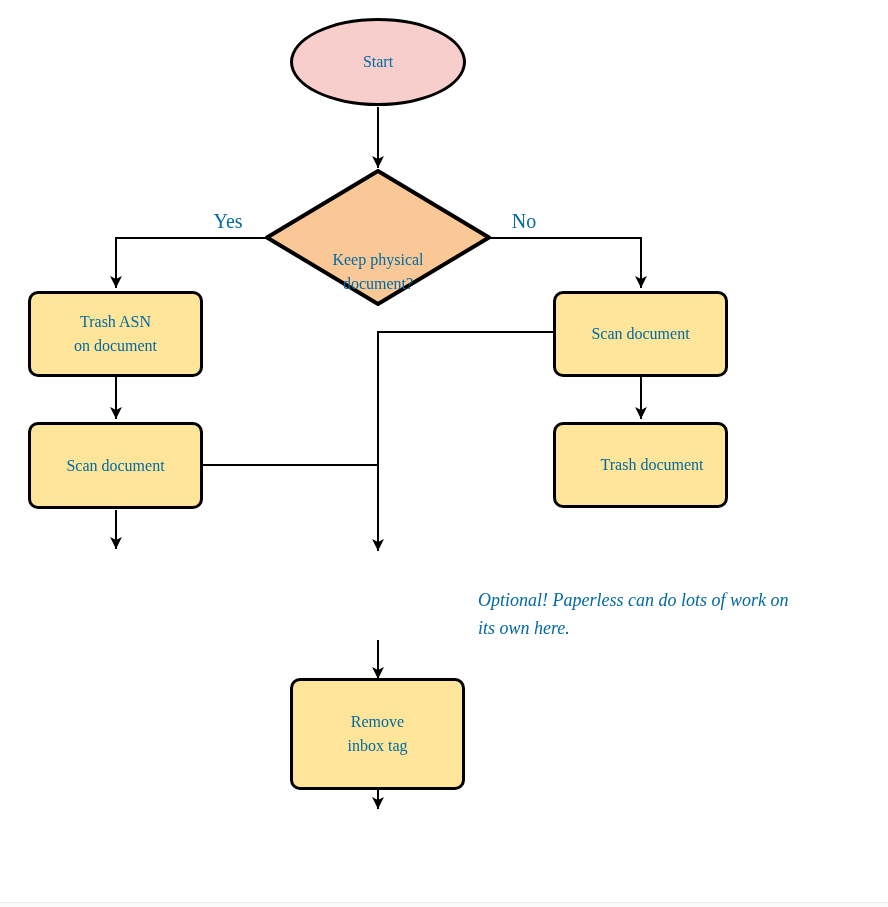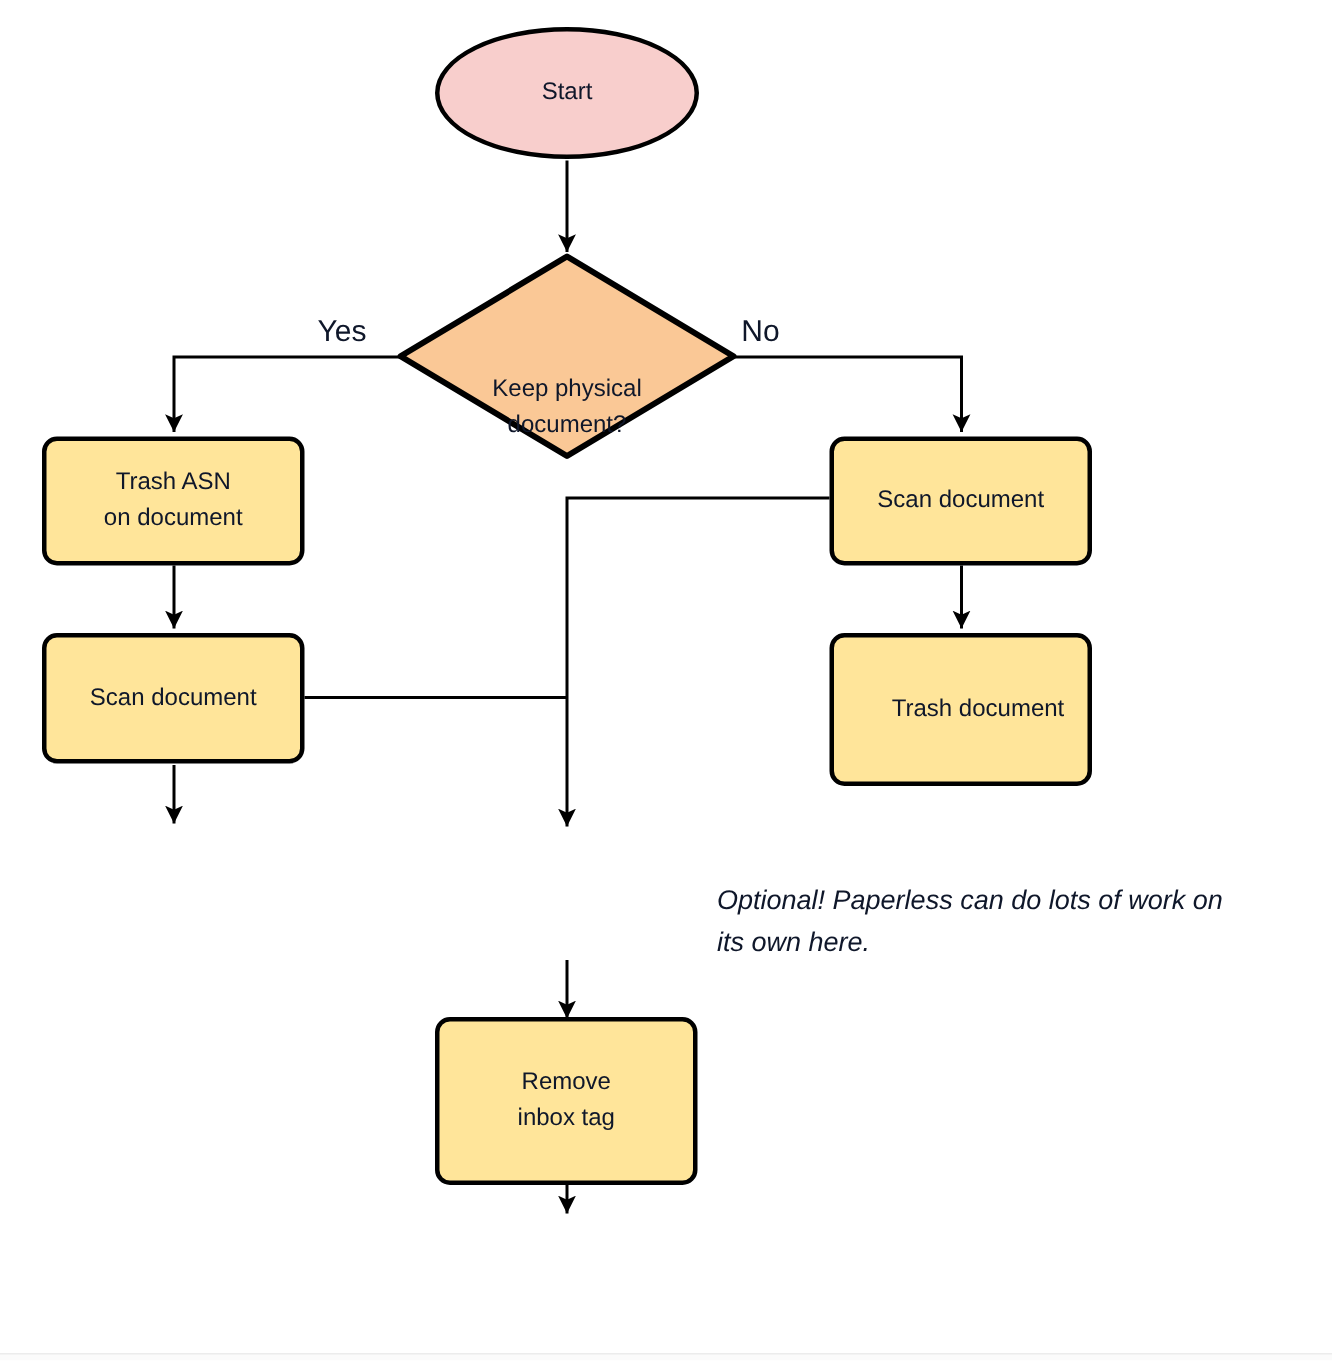--- a/index.html
+++ b/index.html
@@ -1,22 +1,22 @@
 <!DOCTYPE html>
 <html><head>
 <meta charset="utf-8">
 <style>
   html, body { margin: 0; padding: 0; background: #ffffff; }
   .canvas {
     position: relative;
     width: 888px;
     height: 907px;
     background: #ffffff;
-    font-family: Liberation Sans, sans-serif;
-    color: #0f172a;
+    font-family: Liberation Serif, serif;
+    color: #0369a1;
     overflow: hidden;
   }
   svg.edges {
     position: absolute;
     left: 0; top: 0;
     width: 888px; height: 907px;
   }
   svg.edges polyline {
     fill: none;
     stroke: #000000;
@@ -58,21 +58,21 @@
     line-height: 24px;
     white-space: pre-line;
     margin-top: 35px;
   }
   .edge-label {
     position: absolute;
     font-size: 20px;
     line-height: 20px;
   }
   .yes-label { left: 203px; top: 211px; width: 50px; text-align: center; }
-  .no-label  { left: 482px; top: 211px; width: 50px; text-align: center; }
+  .no-label  { left: 499px; top: 211px; width: 50px; text-align: center; }
   .annotation {
     position: absolute;
     left: 478px; top: 586px;
     width: 412px;
     font-style: italic;
     font-size: 18px;
     line-height: 28px;
     white-space: pre-line;
   }
   .page-edge {
@@ -81,21 +81,21 @@
     width: 888px; height: 5px;
     border-top: 1px solid #ececec;
     background: #fbfbfb;
   }
   
   .n-start    { left: 290px; top: 18px;  width: 176px; height: 88px; }
   .n-write    { left: 28px;  top: 291px; width: 175px; height: 86px; }
   .n-scanl    { left: 28px;  top: 422px; width: 175px; height: 87px; }
   .n-archive  { left: 28px;  top: 552px; width: 175px; height: 88px; }
   .n-scanr    { left: 553px; top: 291px; width: 175px; height: 86px; }
-  .n-trash    { left: 553px; top: 422px; width: 175px; height: 102px; padding-left: 23px; }
+  .n-trash    { left: 553px; top: 422px; width: 175px; height: 86px; padding-left: 23px; }
   .n-perform  { left: 290px; top: 554px; width: 175px; height: 86px; }
   .n-remove   { left: 290px; top: 678px; width: 175px; height: 112px; text-align: center; }
   .n-end      { left: 290px; top: 812px; width: 177px; height: 88px; }
 </style>
 </head>
 <body>
 
 <div class="canvas">
 
   <svg class="edges">

